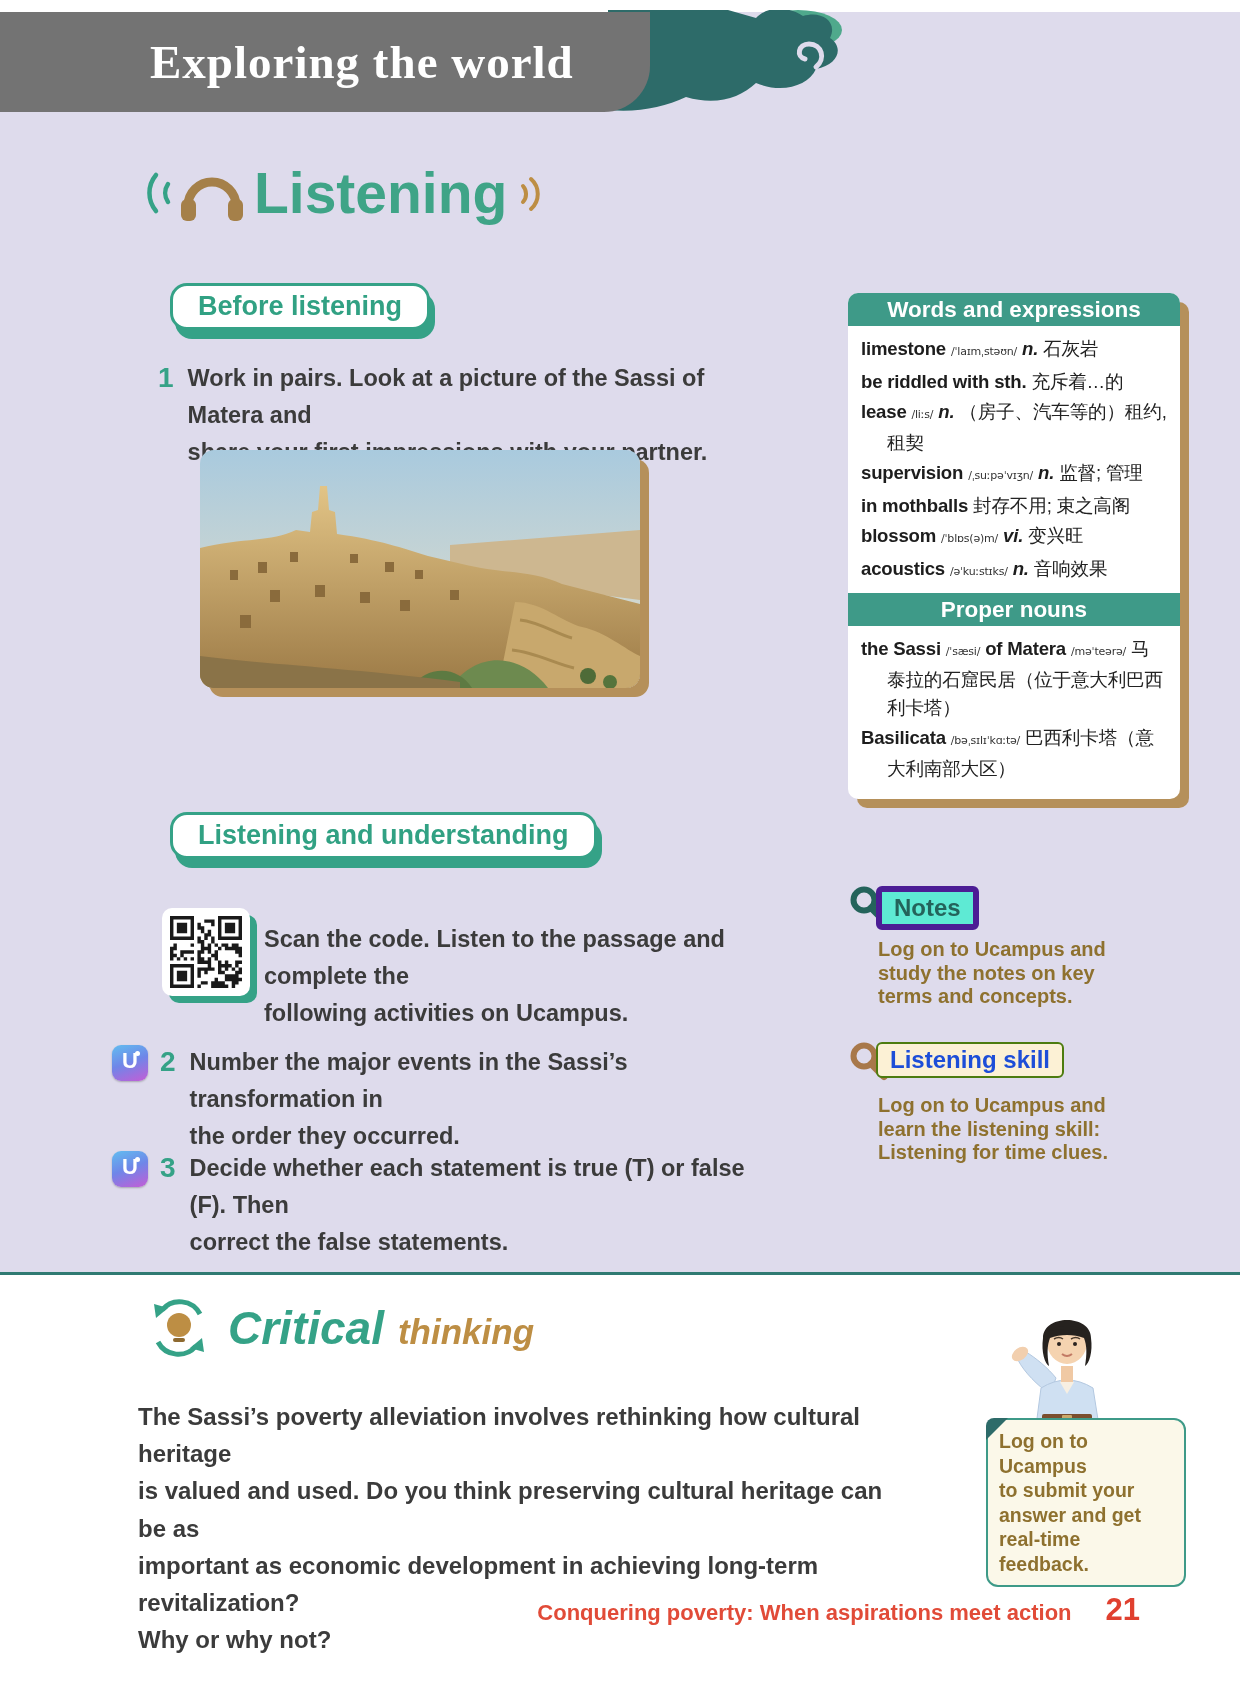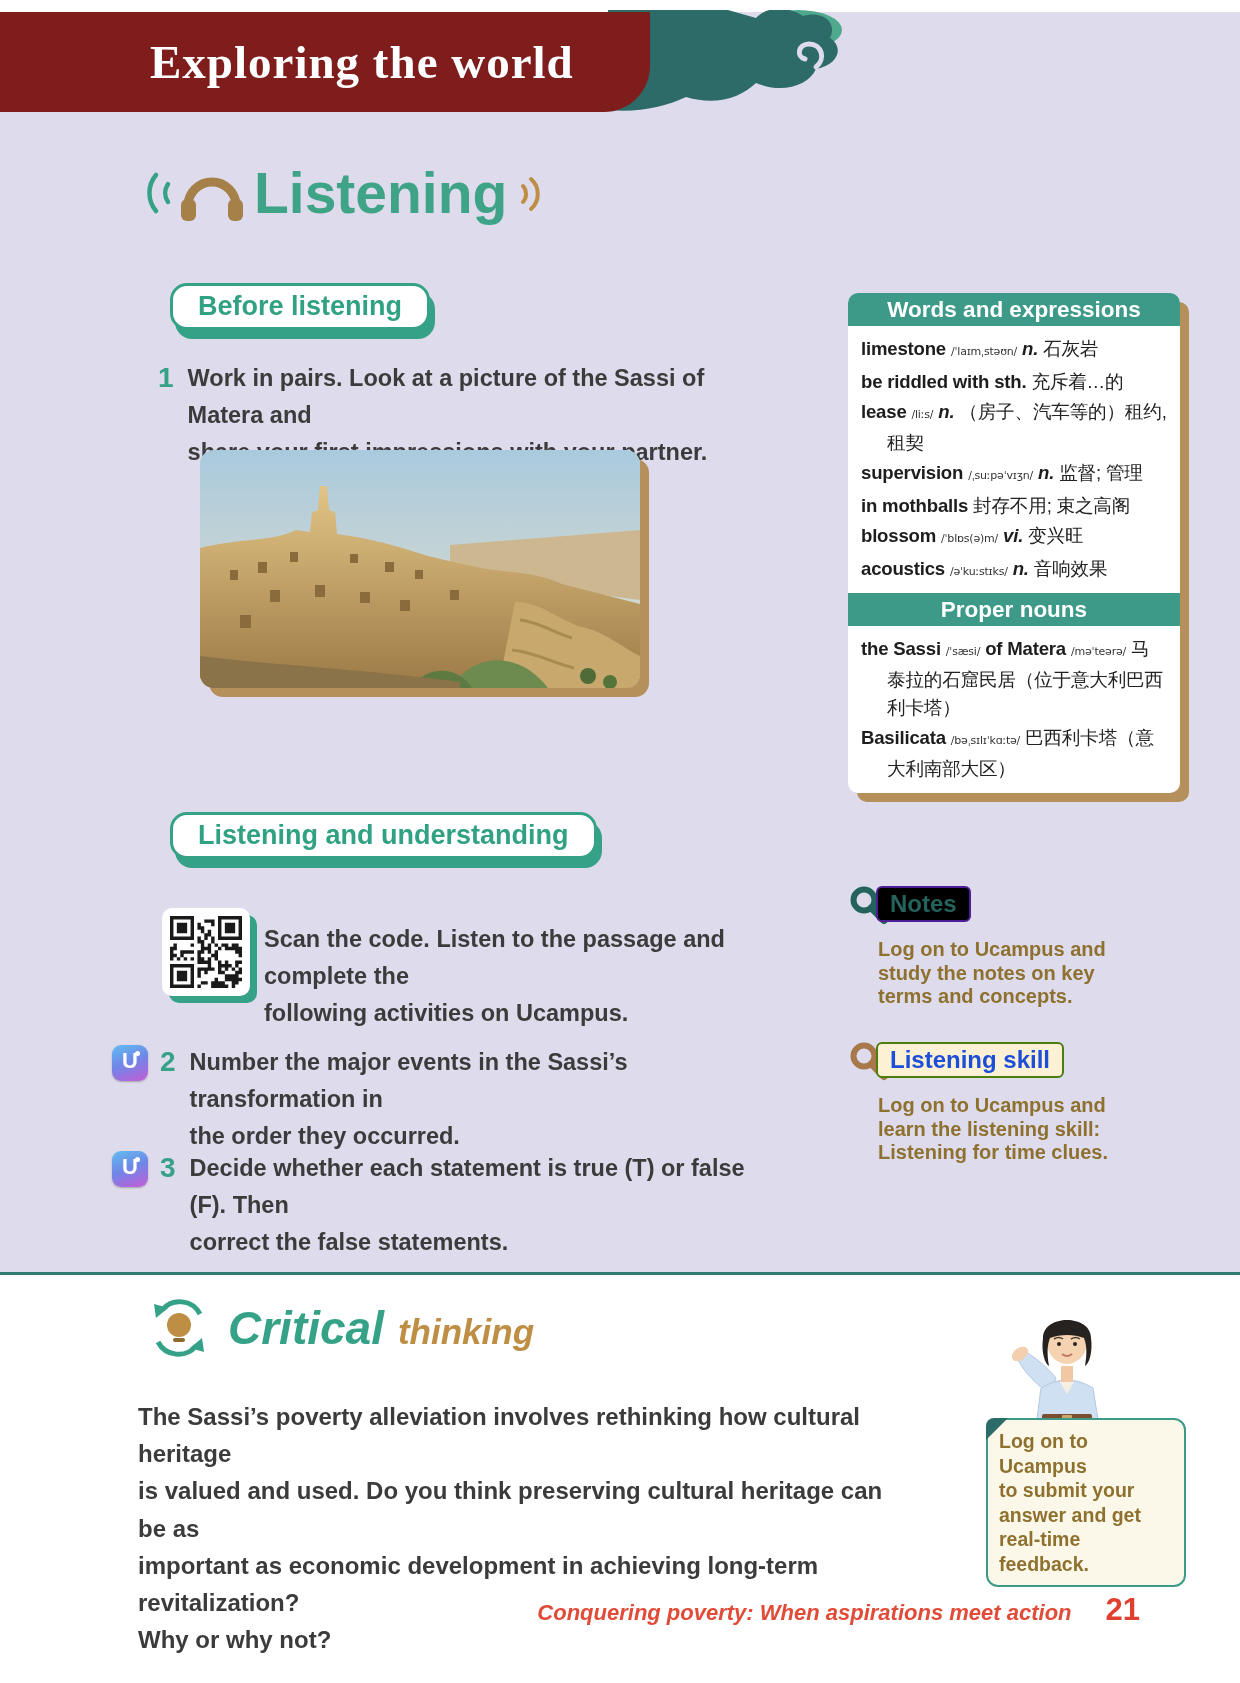--- a/index.html
+++ b/index.html
@@ -2,21 +2,21 @@
 <html><head>
 <meta charset="utf-8">
 <style>
   html,body{margin:0;padding:0;}
   body{font-family:"Liberation Sans",sans-serif;}
   #page{position:relative;width:1240px;height:1683px;background:#ffffff;overflow:hidden;}
 
   #lavender{position:absolute;left:0;top:12px;width:100%;height:1260px;background:#dedbec;border-bottom:3px solid #2f7a72;}
 
   
-  #banner{position:absolute;left:0;top:12px;width:650px;height:100px;background:#7f1d1d;border-radius:0 0 46px 0;z-index:2;}
+  #banner{position:absolute;left:0;top:12px;width:650px;height:100px;background:#737373;border-radius:0 0 46px 0;z-index:2;}
   #banner .btitle{display:block;padding-left:150px;line-height:100px;font-family:"Liberation Serif",serif;font-weight:700;font-size:47px;color:#ffffff;letter-spacing:1px;white-space:nowrap;}
   #cloud{position:absolute;left:608px;top:10px;z-index:1;}
 
   
   #listen-head{position:absolute;left:144px;top:160px;display:flex;align-items:center;z-index:3;}
   #listen-head h1{margin:0 0 0 8px;font-size:57px;font-weight:700;color:#3fa487;letter-spacing:0;}
   .arcs{flex:0 0 auto;}
 
   
   .plaque{position:absolute;background:#ffffff;border:3px solid #35a287;border-radius:17px;padding:5px 25px;color:#31a183;font-weight:700;font-size:27px;white-space:nowrap;box-shadow:5px 9px 0 #35a287;z-index:3;}
@@ -26,56 +26,56 @@
   .tnum{flex:0 0 auto;color:#35a287;font-weight:700;font-size:28px;line-height:36px;margin-right:14px;}
   .tlines{white-space:pre-line;font-weight:700;font-size:23.5px;line-height:37px;color:#3b3b3b;width:580px;}
   .uicon{flex:0 0 auto;position:relative;width:36px;height:36px;border-radius:9px;background:linear-gradient(160deg,#62bdf0 0%,#6f86e8 48%,#c45dd6 100%);margin-right:12px;margin-top:1px;box-shadow:0 1px 2px rgba(0,0,0,.25);}
   .uicon .u{position:absolute;left:0;top:3px;width:100%;text-align:center;color:#fff;font-weight:700;font-size:22px;}
   .uicon .udot{position:absolute;right:8px;top:6px;width:5px;height:5px;border-radius:50%;background:#fff;}
 
   
   #photo{position:absolute;left:200px;top:450px;width:440px;height:238px;border-radius:14px;overflow:hidden;box-shadow:9px 9px 0 #b5905a;z-index:3;}
 
   
-  #wordsbox{position:absolute;left:848px;top:293px;width:332px;background:#ffffff;border-radius:10px;box-shadow:9px 9px 0 #b5905a;z-index:3;padding-bottom:8px;}
+  #wordsbox{position:absolute;left:848px;top:293px;width:332px;background:#ffffff;border-radius:10px;box-shadow:9px 9px 0 #b5905a;z-index:3;padding-bottom:14px;}
   .wbar{background:#3e9a88;color:#ffffff;font-weight:700;font-size:22.5px;text-align:center;line-height:33px;height:33px;}
   .wbar.top{border-radius:10px 10px 0 0;}
   #words-entries,#proper-entries{padding:9px 13px 0 13px;}
   .entry{margin:0 0 2px 0;font-size:18.6px;line-height:28px;color:#222;padding-left:26px;text-indent:-26px;letter-spacing:-0.2px;}
   .seg-b{font-weight:700;color:#1d1d1d;}
   .seg-ph{font-family:"DejaVu Sans",sans-serif;font-size:11px;color:#333;}
   .seg-i{font-style:italic;font-weight:700;color:#1d1d1d;}
   .seg-zh{color:#222;}
 
   
   #qr{position:absolute;left:162px;top:908px;width:88px;height:88px;background:#ffffff;border-radius:10px;box-shadow:7px 7px 0 #35a287;z-index:3;display:flex;align-items:center;justify-content:center;}
   #scan{position:absolute;left:264px;top:921px;width:520px;white-space:pre-line;font-weight:700;font-size:23.5px;line-height:37px;color:#3b3b3b;z-index:3;}
 
   
   .sidebox{position:absolute;width:300px;z-index:3;}
   .sidebox .mag{position:absolute;left:0;top:0;}
   .sidebox .lbl{position:absolute;left:28px;top:2px;font-weight:700;font-size:24px;padding:2px 12px;border-radius:6px;white-space:nowrap;}
-  .lbl.notes{color:#24635b;background:#000000;border:2px solid #4c1d95;}
+  .lbl.notes{color:#24635b;background:#5eead4;border:6px solid #4c1d95;}
   .lbl.skill{color:#1d4ed8;background:#fcf1d5;border:2px solid #4d7c0f;}
   .sidebox .stext{position:absolute;left:30px;top:54px;width:250px;white-space:pre-line;font-weight:700;font-size:20px;line-height:23.5px;color:#8e712f;}
 
   
   #critical-head{position:absolute;left:146px;top:1296px;display:flex;align-items:center;z-index:3;}
   #critical-head .w1{font-style:italic;font-weight:800;font-size:46px;color:#35a287;margin-left:16px;}
   #critical-head .w2{font-style:italic;font-weight:600;font-size:35px;color:#bd8e44;margin-left:14px;position:relative;top:4px;}
   #paragraph{position:absolute;left:138px;top:1398px;width:770px;white-space:pre-line;font-weight:700;font-size:24px;line-height:37.2px;color:#3b3b3b;z-index:3;}
 
   
   #avatar{position:absolute;left:990px;top:1294px;z-index:3;}
   #speech{position:absolute;left:986px;top:1418px;width:200px;box-sizing:border-box;background:#fbf8e9;border:2.5px solid #3e9a88;border-radius:12px;padding:9px 11px;white-space:pre-line;font-weight:700;font-size:19.5px;line-height:24.5px;color:#8e712f;z-index:4;}
   #speech::before{content:"";position:absolute;left:-2.5px;top:-2.5px;width:0;height:0;border-top:22px solid #2d6b69;border-right:22px solid transparent;border-top-left-radius:8px;}
 
   
   #footer{position:absolute;right:100px;top:1592px;display:flex;align-items:baseline;z-index:3;}
-  #footer .ftitle{font-weight:700;font-size:22px;color:#e14b38;font-style:italic;}
+  #footer .ftitle{font-weight:700;font-size:22px;color:#e14b38;}
   #footer .fpage{font-weight:700;font-size:31px;color:#e0402f;margin-left:34px;}
 </style>
 </head>
 <body>
 
 <div id="page">
   <div id="lavender"></div>
 
   <svg id="cloud" width="240" height="112" viewBox="0 0 240 112">
     <ellipse cx="190" cy="20" rx="44" ry="20" fill="#4fa98c"></ellipse>

